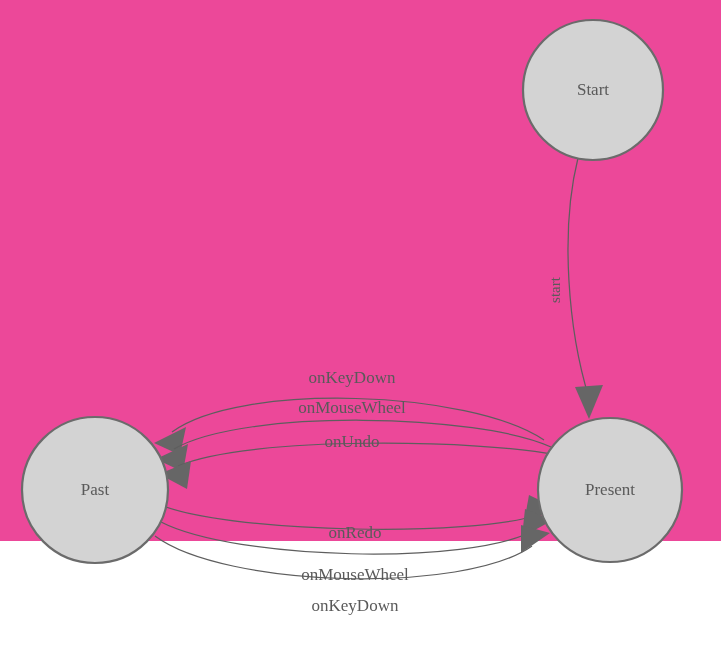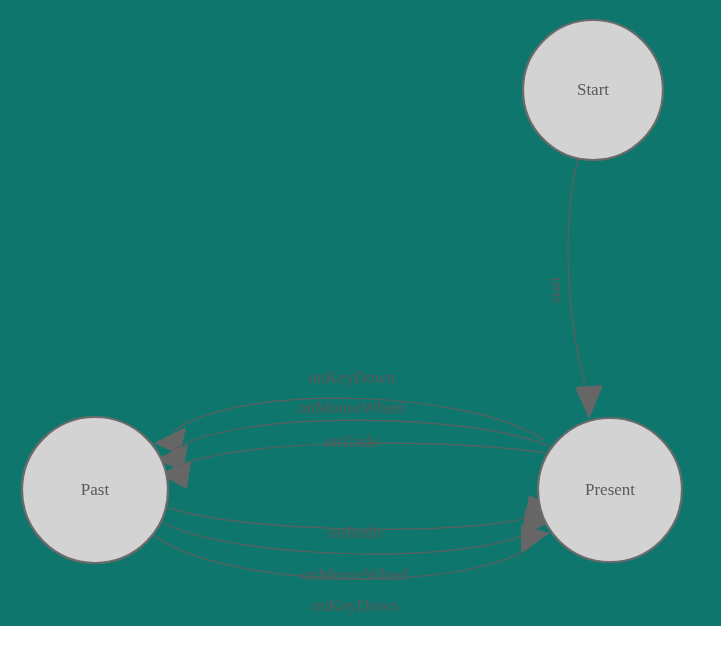--- a/index.html
+++ b/index.html
@@ -10,22 +10,22 @@
   }
   body {
     width: 721px;
     height: 670px;
     overflow: hidden;
     font-family: "Liberation Serif", "DejaVu Serif", serif;
   }
   #diagram-root {
     position: relative;
     width: 721px;
-    height: 626px;
-    background: #0f766e;
+    height: 541px;
+    background: #ec4899;
   }
   svg#graph {
     display: block;
     width: 721px;
     height: 670px;
   }
   .node-circle {
     fill: #d3d3d3;
     stroke: #6b6b6b;
     stroke-width: 2.2;

